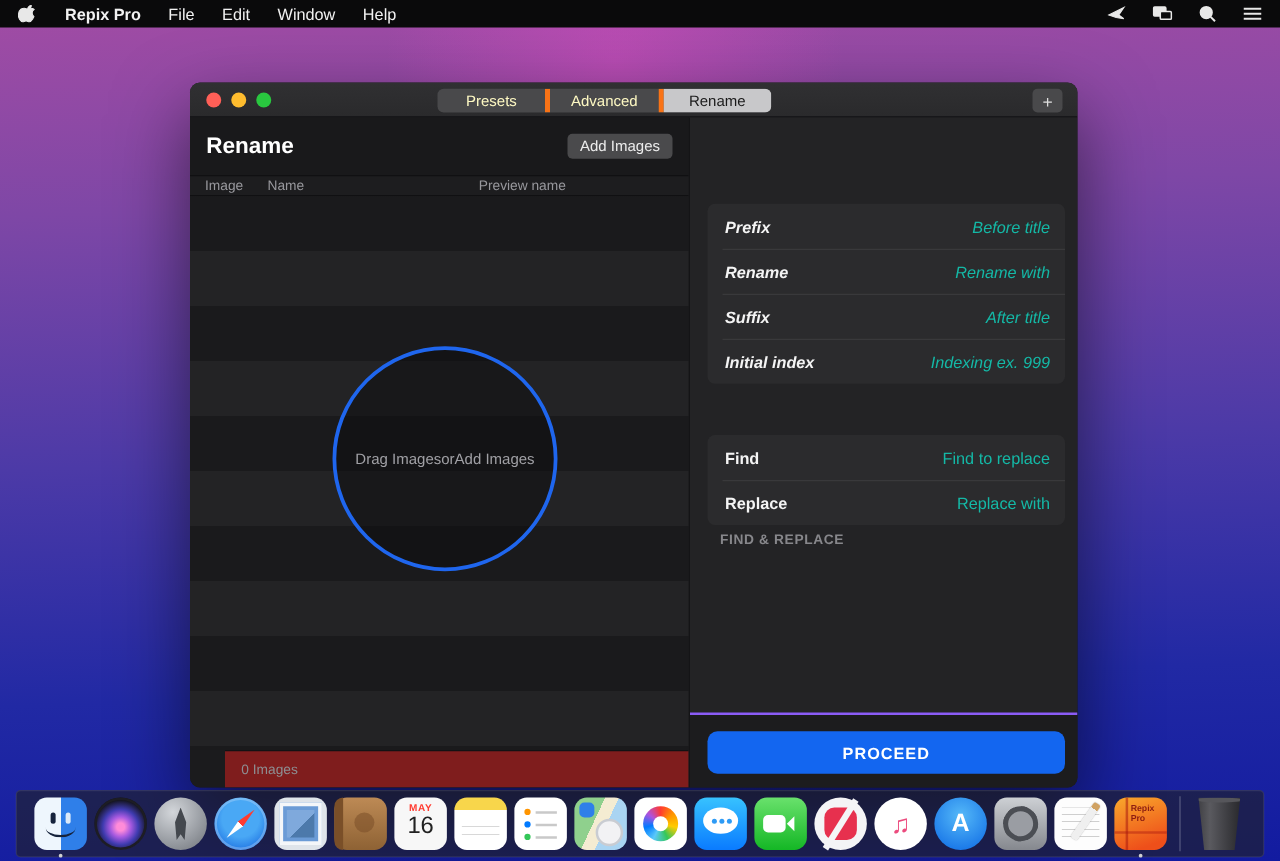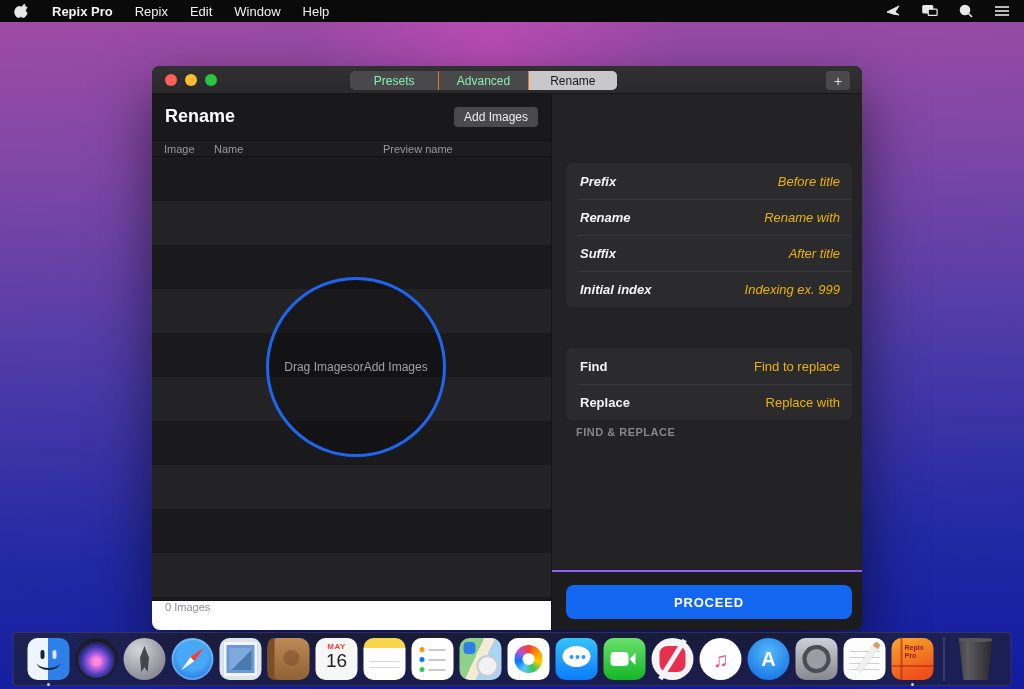--- a/index.html
+++ b/index.html
@@ -42,21 +42,21 @@
   .light.red { background:#ff5f57; }
   .light.yellow { background:#febc2e; }
   .light.green { background:#29c73f; }
   .tabs {
     position:absolute; left:198px; top:5px; width:267px; height:19px;
     display:flex; background:#49494b; border-radius:5px; overflow:hidden;
     font-size:12px;
   }
   .tab {
     flex:1; display:flex; align-items:center; justify-content:center;
-    color:#86efac; border-right:1px solid #f97316; cursor:default;
+    color:#fef9c3; border-right:4px solid #f97316; cursor:default;
   }
   .tab:last-child { border-right:none; }
   .tab.selected { background:#c8c8ca; color:#1a1a1a; }
   .tb-add {
     position:absolute; right:12px; top:5px; width:24px; height:19px;
     background:#49494b; border-radius:4px; color:#ddd; font-size:14px;
     display:flex; align-items:center; justify-content:center; line-height:1;
   }
 
   .content { display:flex; height:536px; }
@@ -83,23 +83,23 @@
     background:repeating-linear-gradient(180deg, #1a1a1c 0 44px, #232325 44px 88px);
   }
   .dropzone {
     position:absolute; left:114px; top:120px; width:180px; height:180px;
     border:3px solid #1f66ee; border-radius:50%;
     background:rgba(10,10,13,.45);
     display:flex; flex-direction:row; align-items:center; justify-content:center;
     font-size:12px; line-height:16px; color:#a0a0a5; text-align:center;
   }
   .lp-footer {
-    height:30px; background:#ffffff; border-top:1px solid #121214;
-    display:flex; align-items:flex-start; padding-left:13px;
-    font-size:11px; color:#8e8e92;
+    height:30px; background:#7f1d1d; border-top:1px solid #121214;
+    display:flex; align-items:center; padding-left:13px;
+    font-size:11px; color:#8e8e92;margin-left:28px;
   }
 
   
   .right-panel { width:311px; background:#232325; position:relative; border-left:1px solid #141416; }
   .section-label {
     position:absolute; left:24px; font-size:11px; font-weight:bold;
     letter-spacing:.5px; color:#87878b;
   }
   .sl-name { top:144px; transform:translateY(-100%); top:156px; }
   .card {
@@ -109,21 +109,21 @@
   .card-name { top:69px;font-style:italic; }
   .card-fr { top:254px; }
   .frow {
     height:36px; display:flex; align-items:center; justify-content:space-between;
     padding:0 12px 0 14px; position:relative;
   }
   .frow + .frow::before {
     content:""; position:absolute; left:12px; right:0; top:0; height:1px; background:#39393b;
   }
   .frow .flabel { font-size:13px; font-weight:bold; color:#f4f4f4; }
-  .frow .fplaceholder { font-size:13px; color:#eab308; }
+  .frow .fplaceholder { font-size:13px; color:#14b8a6; }
   .rp-footer {
     position:absolute; left:0; right:0; bottom:0; height:60px;
     background:#1c1c1e; border-top:2px solid #8b5cf6;
   }
   .proceed-btn {
     position:absolute; left:14px; top:13px; width:286px; height:34px;
     background:#1366f0; border:none; border-radius:8px;
     color:#fff; font-size:13px; font-weight:bold; letter-spacing:.8px;
     display:flex; align-items:center; justify-content:center;
   }
@@ -236,21 +236,21 @@
 <body>
 
 <div class="menubar">
   <div class="left">
     <span class="mi">
       <svg class="mb-icon" viewBox="0 0 16 16" stroke="none">
           <path d="M11.2 1.6c.1.9-.3 1.7-.8 2.3-.6.6-1.5 1.1-2.3 1-.1-.8.3-1.7.8-2.2.6-.6 1.6-1.1 2.3-1.1zM13.6 11.4c-.4.9-.6 1.3-1.1 2.1-.7 1.1-1.7 2.5-3 2.5-1.1 0-1.4-.7-2.9-.7s-1.8.7-2.9.7c-1.2 0-2.2-1.2-2.9-2.3C-.9 10.8-.1 6.6 2 4.9c1-.8 2.3-.9 3.1-.9 1.2 0 1.9.7 2.9.7.9 0 1.5-.7 2.9-.7.7 0 1.9.1 2.8 1.1-2.4 1.4-2 4.8-.1 6.3z" transform="scale(0.9) translate(1,0)"></path>
         </svg>
     </span>
     <span class="mi appname">Repix Pro</span>
-    <span class="mi">Repix</span>
+    <span class="mi">File</span>
     <span class="mi">Edit</span>
     <span class="mi">Window</span>
     <span class="mi">Help</span>
   </div>
   <div class="right">
     <span class="mi">
       <svg class="mb-icon" viewBox="0 0 16 16" stroke="none">
           <path d="M1 9 L13 3 L9 9 L13 12 L7 11 Z"></path>
         </svg>
     </span>

